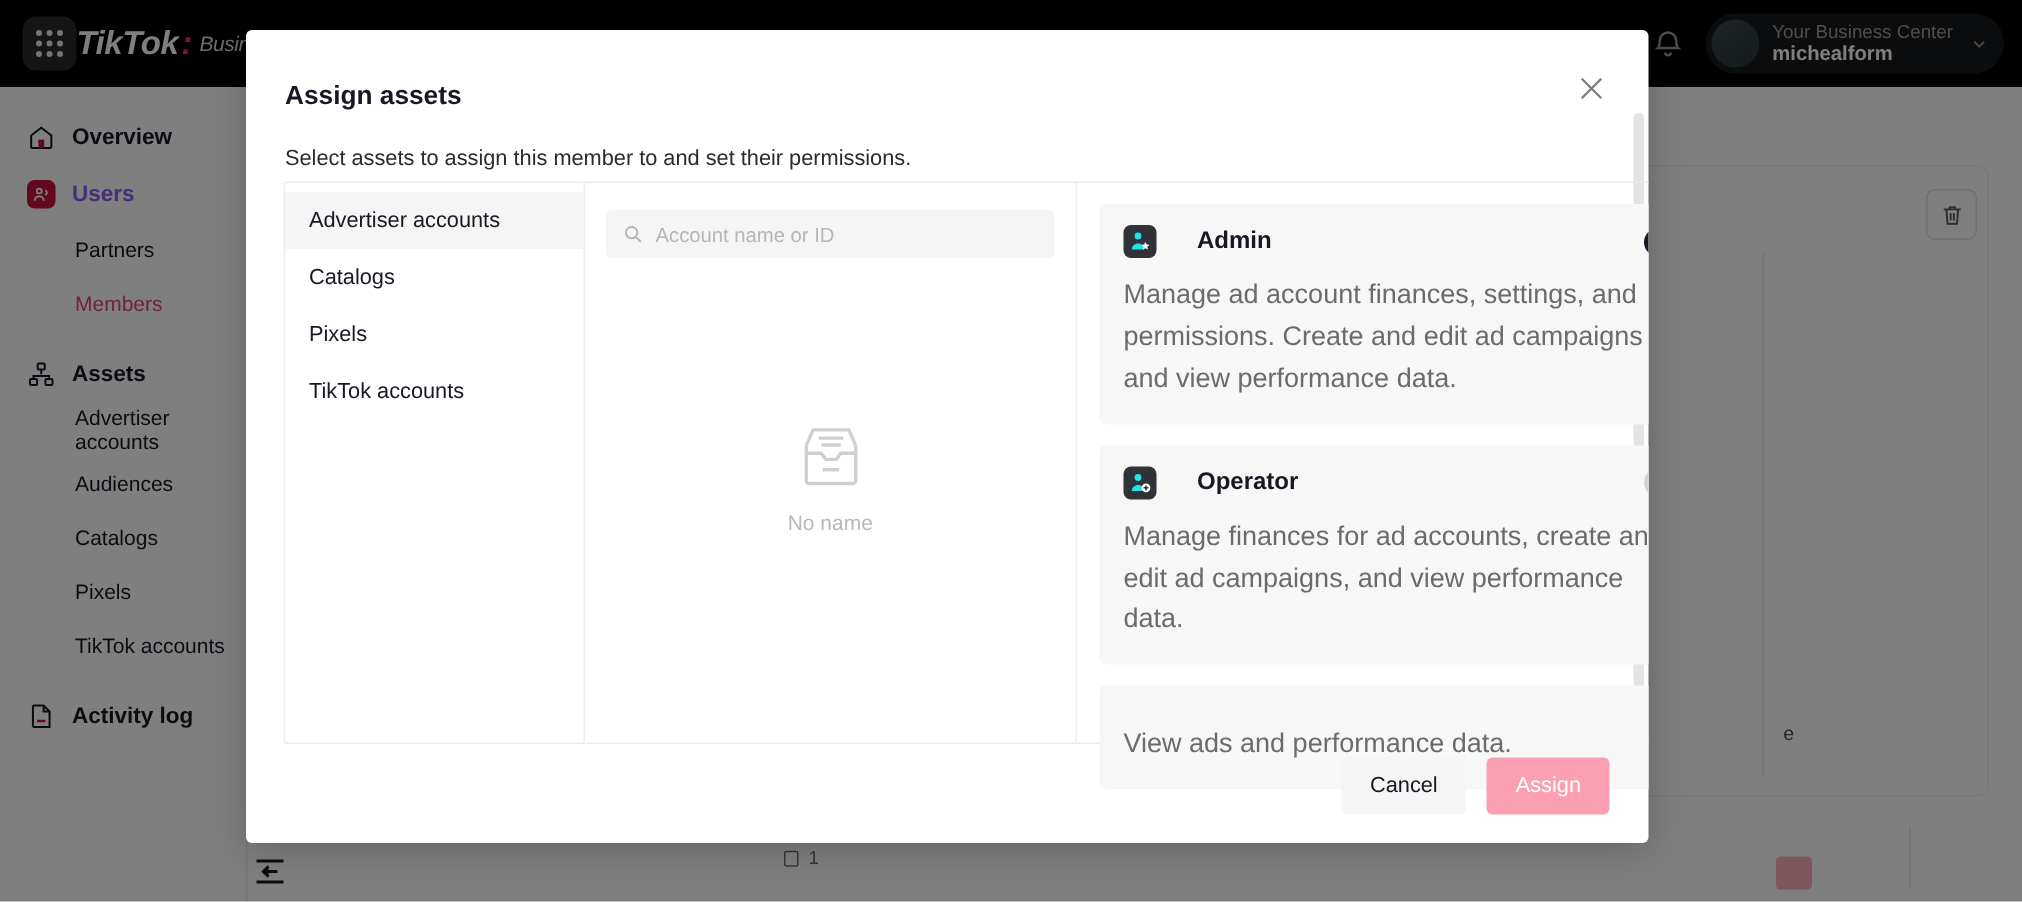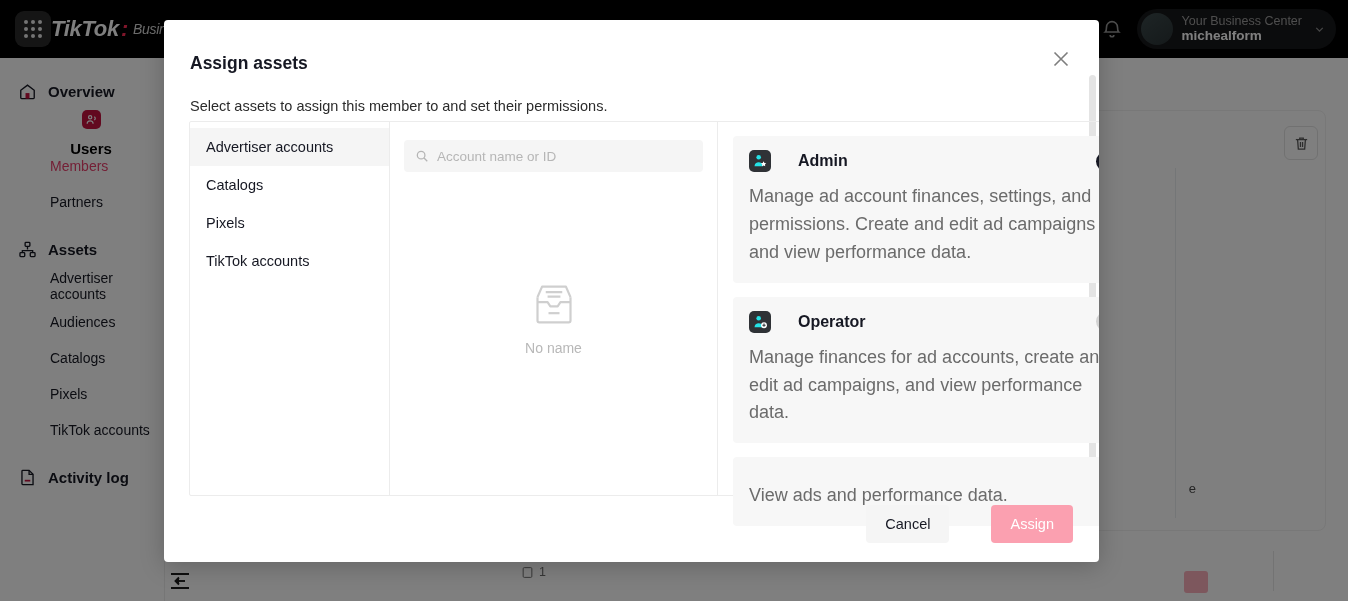--- a/index.html
+++ b/index.html
@@ -57,21 +57,21 @@
     position: absolute; left: 0; top: 58px; width: 165px; bottom: 0;
     background: #ffffff; border-right: 1px solid #ececec;
     padding-top: 14px;
   }
   .nav-item {
     display: flex; align-items: center; gap: 11px;
     height: 38px; padding-left: 18px;
     font-size: 15px; color: #161823; font-weight: bold;
   }
   .nav-item.sub { padding-left: 50px; font-weight: normal; font-size: 14px; height: 36px; }
-  .nav-item.active-parent { color: #000000; flex-direction: column; }
+  .nav-item.active-parent { color: #8b5cf6; }
   .nav-item.sub.active { color: #e8416d; }
   .nav-ico { width: 19px; height: 19px; flex: 0 0 19px; display:block; }
   .nav-ico.badge {
     background: #c4133f; border-radius: 5px;
     display: flex; align-items: center; justify-content: center;
   }
   .nav-gap { height: 10px; }
 
   .collapse-btn {
     position: absolute; left: 168px; bottom: 6px;
@@ -218,21 +218,21 @@
     position: absolute; right: 26px; bottom: 19px;
     display: flex; gap: 14px;
   }
   .btn {
     height: 38px; min-width: 78px; padding: 0 19px;
     border-radius: 4px; border: 0;
     font-family: "Liberation Sans", sans-serif; font-size: 14.5px;
     display: flex; align-items: center; justify-content: center;
   }
   .btn-cancel { background: #f5f5f5; color: #161823; }
-  .btn-assign { background: #fba0b0; color: #ffffff; margin-left: 28px; }
+  .btn-assign { background: #fba0b0; color: #ffffff; }
 </style>
 </head>
 <body>
 
 <div id="page-root">
 
   <div class="topbar">
     <div class="grid-btn">
       <span class="grid-dots">
           <i></i>
@@ -288,25 +288,25 @@
       <span class="nav-ico badge">
         <svg width="13" height="13" viewBox="0 0 24 24" fill="none" stroke="#ffffff" stroke-width="2.2">
           <circle cx="9.5" cy="8" r="3"></circle>
             <path d="M4 20c0-3.3 2.5-5.5 5.5-5.5S15 16.7 15 20"></path>
             <path d="M17 7.2a3 3 0 0 1 0 5.6"></path>
         </svg>
       </span>
       <span>Users</span>
     </div>
 
+    <div class="nav-item sub">
+      <span>Partners</span>
+    </div>
     <div class="nav-item sub active">
       <span>Members</span>
-    </div>
-    <div class="nav-item sub">
-      <span>Partners</span>
     </div>
 
     <div class="nav-gap"></div>
 
     <div class="nav-item">
       <svg class="nav-ico" viewBox="0 0 24 24" fill="none" stroke="#161823" stroke-width="1.7">
         <rect x="9" y="3" width="6" height="5" rx="1"></rect>
           <rect x="2.5" y="16" width="6" height="5" rx="1"></rect>
           <rect x="15.5" y="16" width="6" height="5" rx="1"></rect>
           <path d="M12 8v4M5.5 16v-2.5h13V16"></path>

